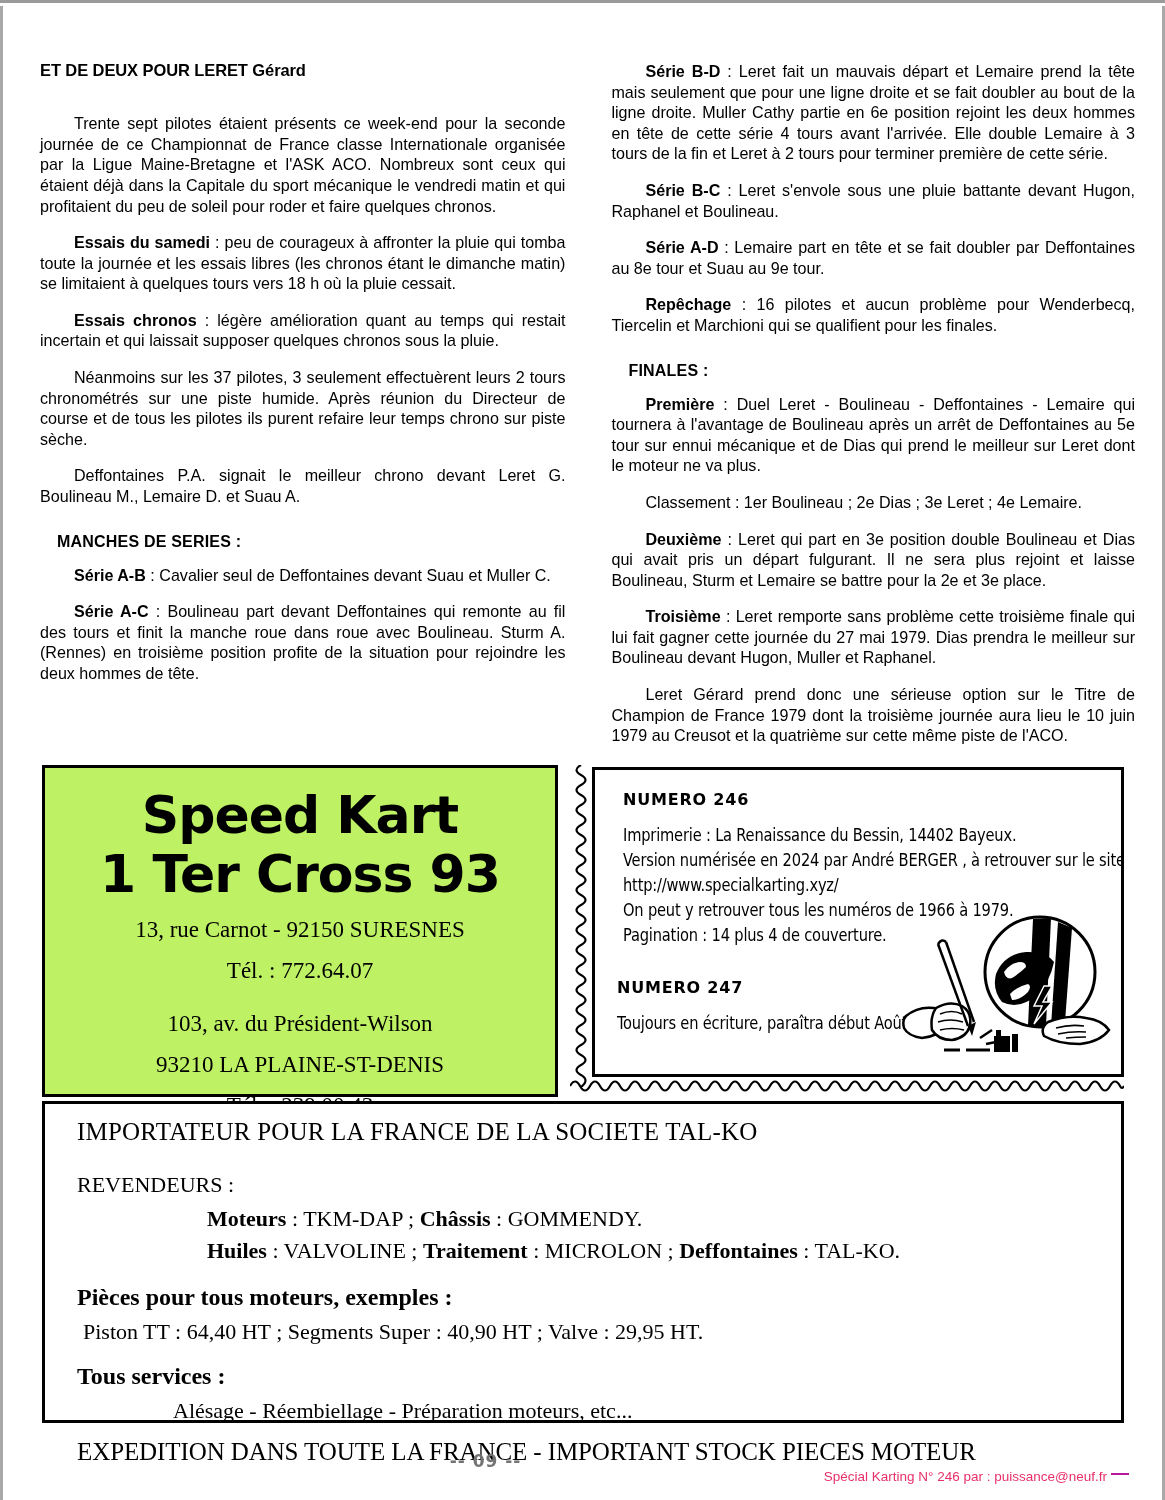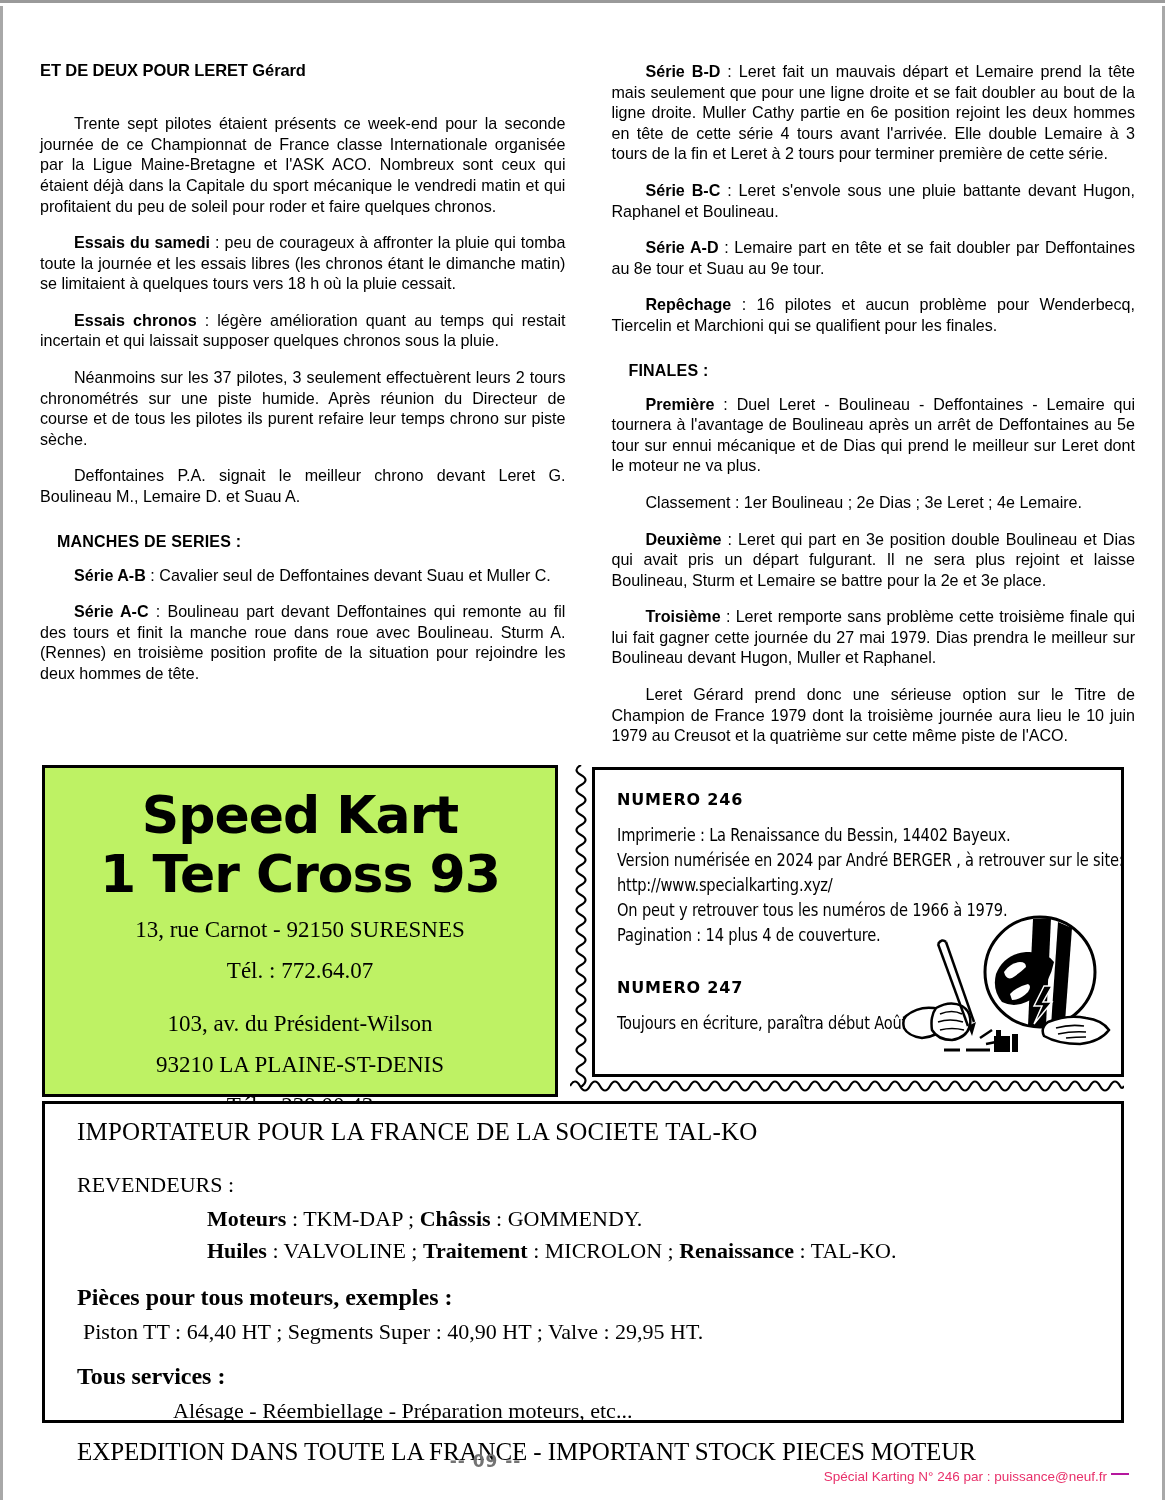--- a/index.html
+++ b/index.html
@@ -167,21 +167,21 @@
     font-family: "DejaVu Sans Condensed", "Liberation Sans Narrow", "Liberation Sans", sans-serif;
     font-size: 17.5px;
     line-height: 25px;
     letter-spacing: -0.2px;
     transform: scaleX(0.93);
     transform-origin: left center;
     white-space: nowrap;
   }
   .num-block-1 {
     position: absolute;
-    left: 22px; top: 20px;
+    left: 28px; top: 20px;
     width: 500px;
   }
   .num-block-2 {
     position: absolute;
     left: 22px; top: 208px;
     width: 320px;
   }
   .cartoon {
     position: absolute;
     right: 6px;
@@ -428,21 +428,21 @@
     </div>
 
     <div class="talko">
       <div class="talko-inner">
         <div class="tk-h1">IMPORTATEUR POUR LA FRANCE  DE LA SOCIETE TAL-KO</div>
 
         <div class="tk-h2">REVENDEURS :</div>
 
         <div class="tk-ind"><b class="tk-bold">Moteurs</b><span> : TKM-DAP ; </span><b class="tk-bold">Châssis</b><span> : GOMMENDY.</span></div>
 
-        <div class="tk-ind"><b class="tk-bold">Huiles</b><span> : VALVOLINE ; </span><b class="tk-bold">Traitement</b><span> : MICROLON ; </span><b class="tk-bold">Renaissance</b><span> : TAL-KO.</span></div>
+        <div class="tk-ind"><b class="tk-bold">Huiles</b><span> : VALVOLINE ; </span><b class="tk-bold">Traitement</b><span> : MICROLON ; </span><b class="tk-bold">Deffontaines</b><span> : TAL-KO.</span></div>
 
         <div class="tk-h3">Pièces pour tous moteurs, exemples :</div>
         <div class="tk-line">Piston TT : 64,40 HT ; Segments Super : 40,90 HT ; Valve : 29,95 HT.</div>
 
         <div class="tk-h4">Tous services :</div>
         <div class="tk-serv">Alésage - Réembiellage - Préparation moteurs, etc...</div>
 
         <div class="tk-final">EXPEDITION DANS TOUTE LA FRANCE - IMPORTANT STOCK PIECES MOTEUR</div>
       </div>
     </div>

